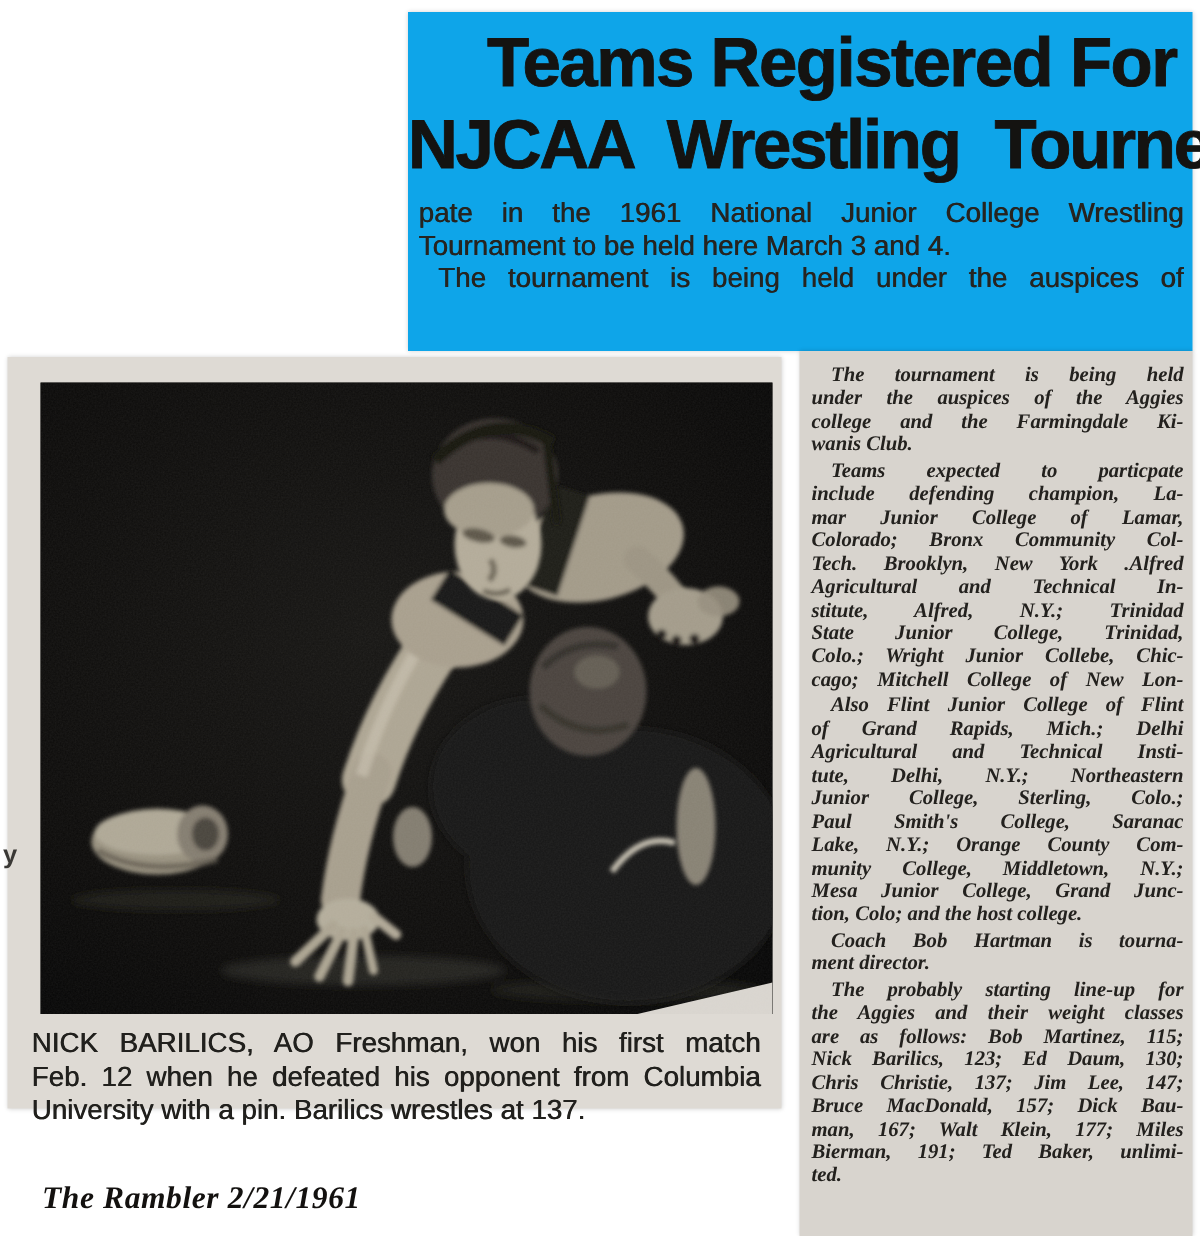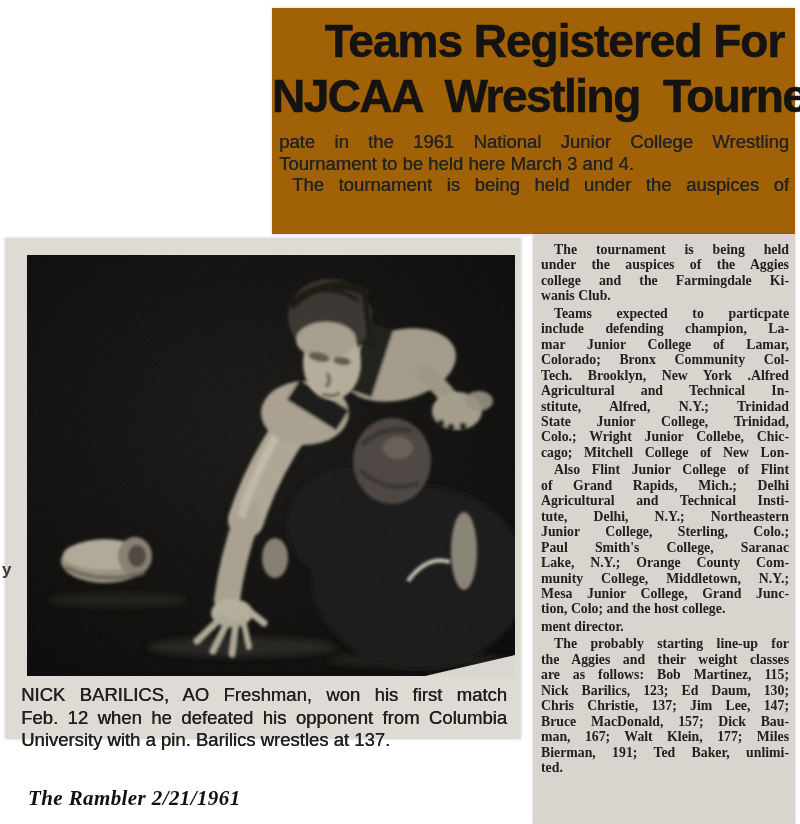--- a/index.html
+++ b/index.html
@@ -4,21 +4,21 @@
 <style>
   html,body{margin:0;padding:0;}
   body{
     width:800px;height:824px;position:relative;overflow:hidden;
     background:#ffffff;
     font-family:"Liberation Sans",sans-serif;
   }
   .clip{position:absolute;box-shadow:0 0 3px rgba(0,0,0,.18);}
 
   
-  #headline-clip{left:272px;top:8px;width:523px;height:226px;background:#a16207;}
+  #headline-clip{left:272px;top:8px;width:523px;height:226px;background:#0ea5e9;}
   .hl{
     font-family:"Liberation Sans",sans-serif;font-weight:700;color:#141311;
     font-size:46px;line-height:55px;white-space:nowrap;text-align:center;
     letter-spacing:-1px;
     -webkit-text-stroke:.6px #141311;
   }
   #hl1{padding-top:6px;padding-left:42px;}
   #hl2{letter-spacing:-1.5px;word-spacing:12px;}
   #intro{
     margin-top:7px;padding:0 6px 0 7px;color:#262420;
@@ -26,21 +26,21 @@
     text-shadow:.4px 0 0 currentColor;
   }
 
   
   #column-clip{left:533px;top:234px;width:262px;height:590px;background:#d8d4ce;}
   #column-text{
     padding:8px 6px 0 8px;color:#23211e;
     font-family:"Liberation Serif",serif;font-weight:700;
     font-size:13.8px;line-height:15.45px;
   }
-  #column-text .para{margin-top:2px;}
+  #column-text .para{margin-top:2px;font-style:italic;}
   #column-text .para:first-child{margin-top:0;}
 
   
   .jline{text-align:justify;text-align-last:justify;white-space:normal;}
   .jline.plast{text-align-last:left;}
   .indented .jline.pfirst{text-indent:13px;}
 
   
   #photo-clip{left:5px;top:238px;width:516px;height:501px;background:#dedad4;}
   #photo-frame{position:absolute;left:22px;top:17px;width:488px;height:421px;background:#0a0a09;}
@@ -214,20 +214,21 @@
         <div class="jline">Agricultural and Technical Insti-</div>
         <div class="jline">tute, Delhi, N.Y.; Northeastern</div>
         <div class="jline">Junior College, Sterling, Colo.;</div>
         <div class="jline">Paul Smith's College, Saranac</div>
         <div class="jline">Lake, N.Y.; Orange County Com-</div>
         <div class="jline">munity College, Middletown, N.Y.;</div>
         <div class="jline">Mesa Junior College, Grand Junc-</div>
         <div class="jline plast">tion, Colo; and the host college.</div>
       </div>
       <div class="para">
+        <div class="jline pfirst">Coach Bob Hartman is tourna-</div>
         <div class="jline plast">ment director.</div>
       </div>
       <div class="para">
         <div class="jline pfirst">The probably starting line-up for</div>
         <div class="jline">the Aggies and their weight classes</div>
         <div class="jline">are as follows: Bob Martinez, 115;</div>
         <div class="jline">Nick Barilics, 123; Ed Daum, 130;</div>
         <div class="jline">Chris Christie, 137; Jim Lee, 147;</div>
         <div class="jline">Bruce MacDonald, 157; Dick Bau-</div>
         <div class="jline">man, 167; Walt Klein, 177; Miles</div>

